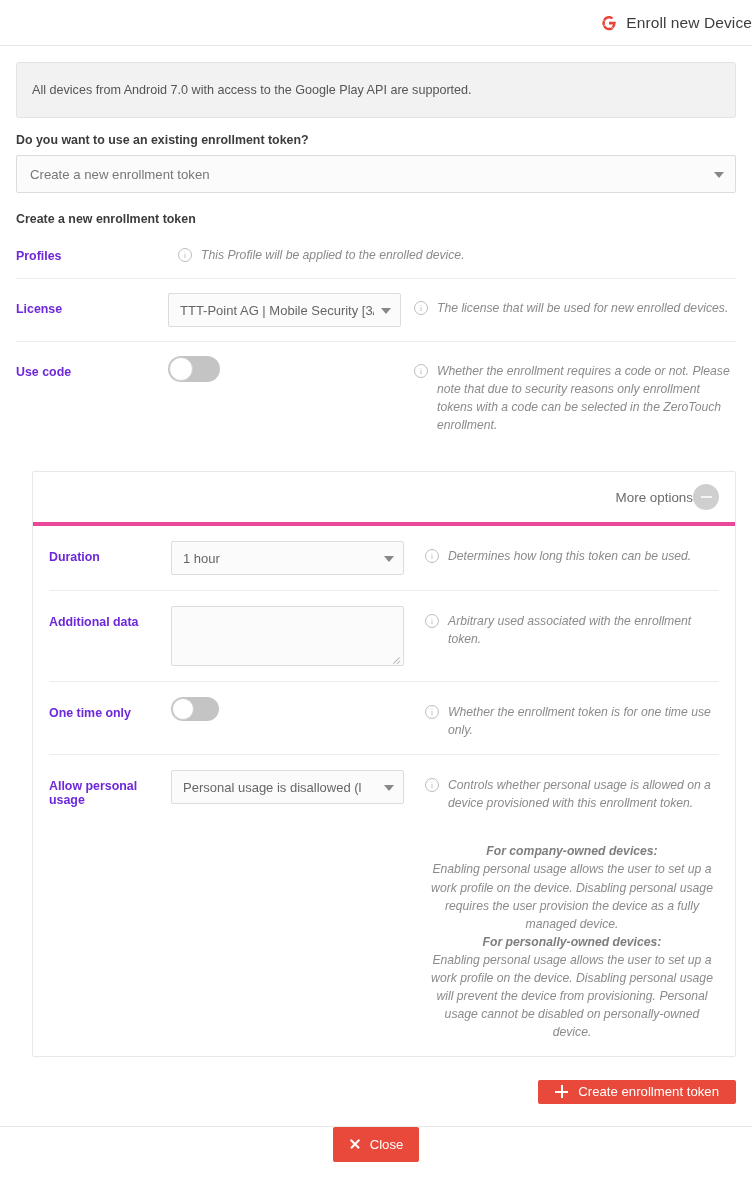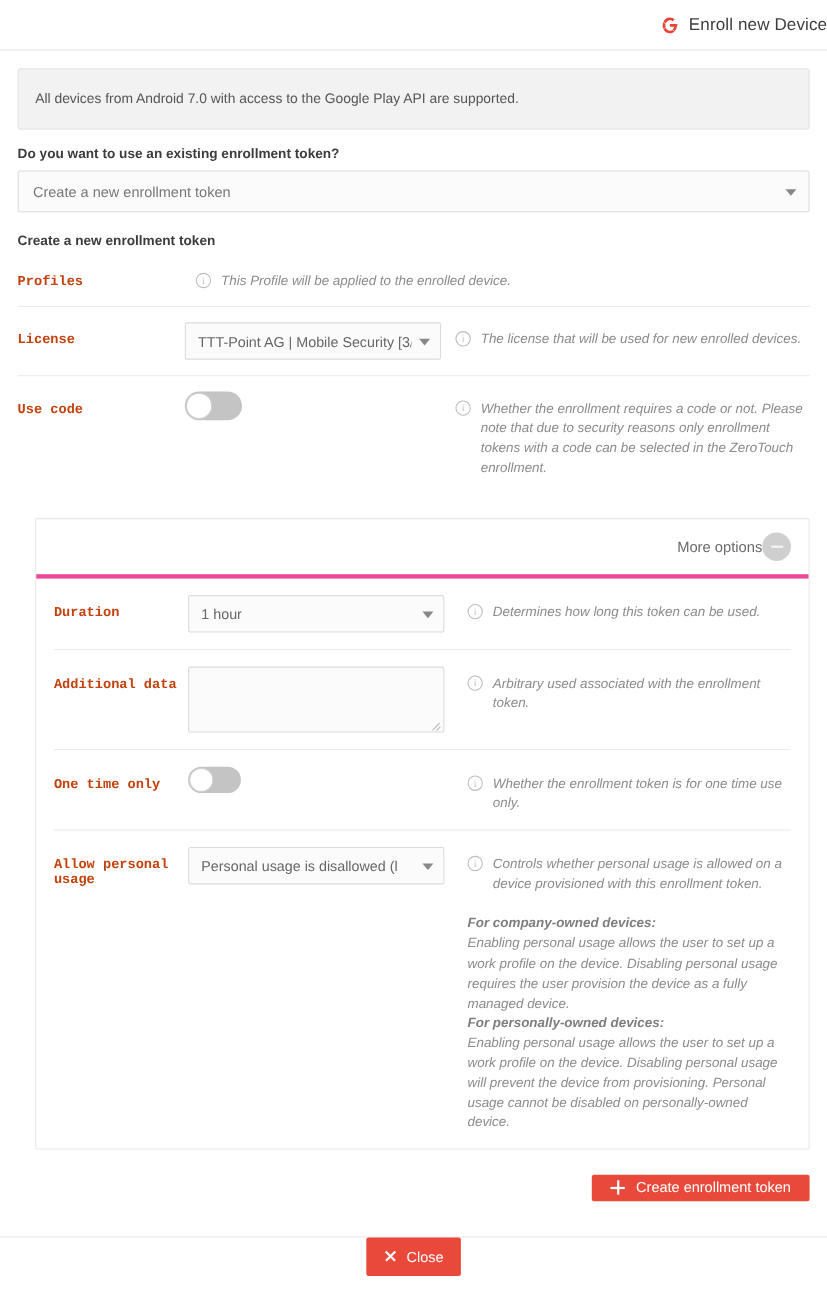--- a/index.html
+++ b/index.html
@@ -97,23 +97,22 @@
     padding: 14px 0;
     border-bottom: 1px solid #ececec;
     min-height: 50px;
   }
   .row.noborder { border-bottom: none; }
   .row-label {
     width: 152px;
     flex: 0 0 152px;
     font-size: 12.4px;
     font-weight: bold;
-    color: #c2410c;
+    color: #6d28d9;
     padding-top: 9px;
-    font-family: Liberation Mono, monospace;
   }
   .row-ctrl {
     flex: 0 0 236px;
     width: 236px;
   }
   .row-help {
     flex: 1;
     padding-left: 10px;
     padding-top: 6px;
     font-size: 12.2px;
@@ -132,21 +131,21 @@
     font-style: normal;
     font-family: "Liberation Serif", serif;
     display: flex;
     align-items: center;
     justify-content: center;
     margin-right: 9px;
     margin-top: 2px;
     line-height: 1;
   }
   .help-text { flex: 1; }
-  .help-block { margin-top: 18px; }
+  .help-block { margin-top: 30px; text-align: center; }
   .help-strong {
     font-weight: bold;
     font-style: italic;
     color: #7e7e7e;
     display: block;
   }
 
   
   .select-sm {
     position: relative;
@@ -280,21 +279,21 @@
   .plus-icon:before, .plus-icon:after {
     content: "";
     position: absolute;
     background: #fff;
   }
   .plus-icon:before { left: 0; top: 6px; width: 13px; height: 1.6px; }
   .plus-icon:after  { top: 0; left: 6px; height: 13px; width: 1.6px; }
 
   .footer {
     border-top: 1px solid #e8e8e8;
-    margin-top: 32px;
+    margin-top: 22px;
     padding-top: 0;
     display: flex;
     justify-content: center;
   }
   .btn-close {
     background: #e8493a;
     color: #fff;
     border: none;
     border-radius: 2px;
     height: 35px;

